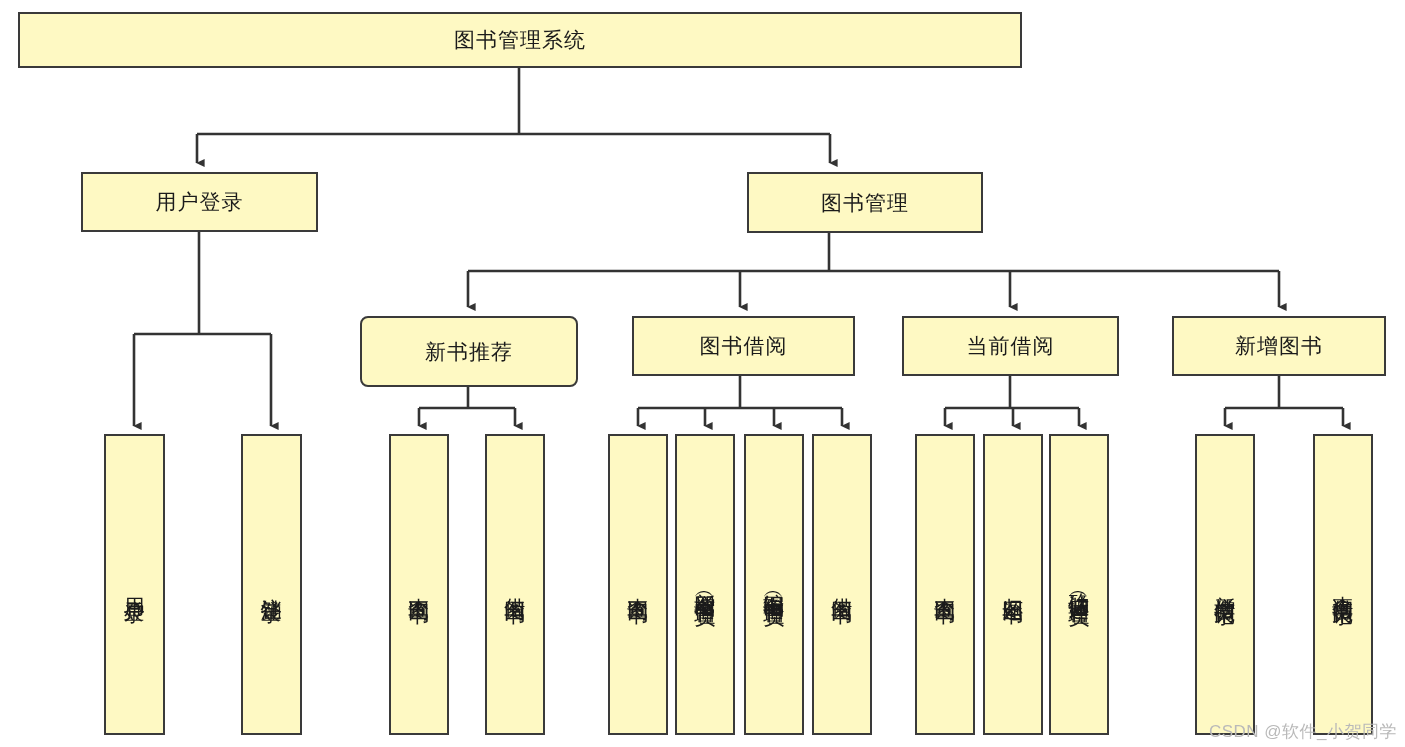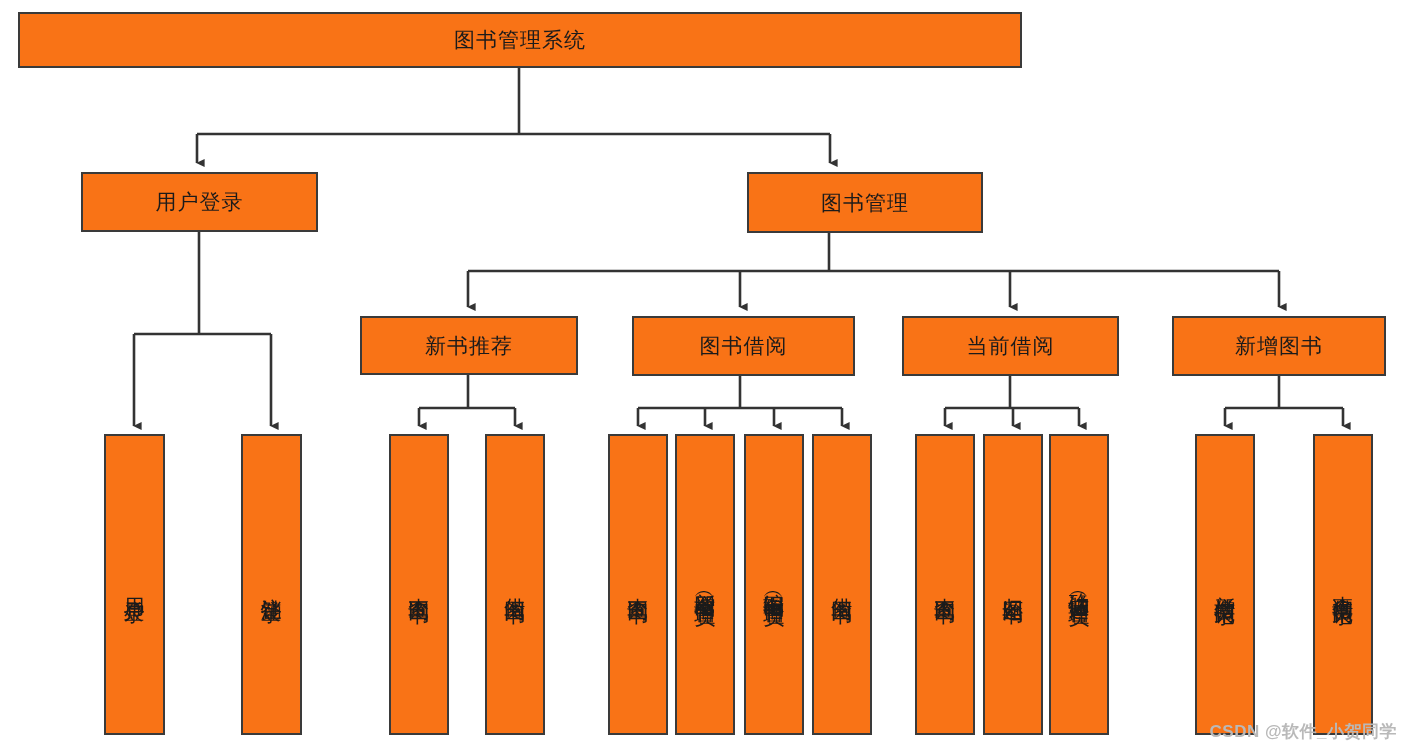--- a/index.html
+++ b/index.html
@@ -21,21 +21,21 @@
     position: absolute;
     left: 0;
     top: 0;
     width: 1405px;
     height: 747px;
     pointer-events: none;
   }
   .node {
     position: absolute;
     box-sizing: border-box;
-    background: #f97316;
+    background: #fef9c3;
     border: 2.5px solid #3a3a3a;
     display: flex;
     align-items: center;
     justify-content: center;
     color: #1b1b1b;
   }
   .node.horiz {
     font-size: 21px;
     letter-spacing: 1px;
   }
@@ -54,21 +54,20 @@
     display: block;
   }
   #watermark {
     position: absolute;
     right: 8px;
     bottom: 4px;
     font-size: 17px;
     color: #b9b9b9;
     letter-spacing: 0.5px;
     white-space: nowrap;
-    font-weight: bold;
   }
 </style>
 </head>
 <body>
 
 <div id="canvas">
 
   <svg id="wires" viewBox="0 0 1405 747" xmlns="http://www.w3.org/2000/svg">
     <defs>
       <marker id="arrow" markerWidth="9" markerHeight="9" refX="4.2" refY="7.6" orient="auto" markerUnits="userSpaceOnUse">
@@ -124,21 +123,21 @@
     <span class="label">图书管理系统</span>
   </div>
 
   <div class="node horiz" style="left:81px; top:172px; width:237px; height:60px;">
     <span class="label">用户登录</span>
   </div>
   <div class="node horiz" style="left:711px; top:172px; width:236px; height:61px;margin-left:36px;">
     <span class="label">图书管理</span>
   </div>
 
-  <div class="node horiz" style="left:360px; top:316px; width:218px; height:59px;">
+  <div class="node horiz" style="left:360px; top:316px; width:218px; height:71px;border-radius:8px;">
     <span class="label">新书推荐</span>
   </div>
   <div class="node horiz" style="left:632px; top:316px; width:223px; height:60px;">
     <span class="label">图书借阅</span>
   </div>
   <div class="node horiz" style="left:902px; top:316px; width:217px; height:60px;">
     <span class="label">当前借阅</span>
   </div>
   <div class="node horiz" style="left:1172px; top:316px; width:214px; height:60px;">
     <span class="label">新增图书</span>

